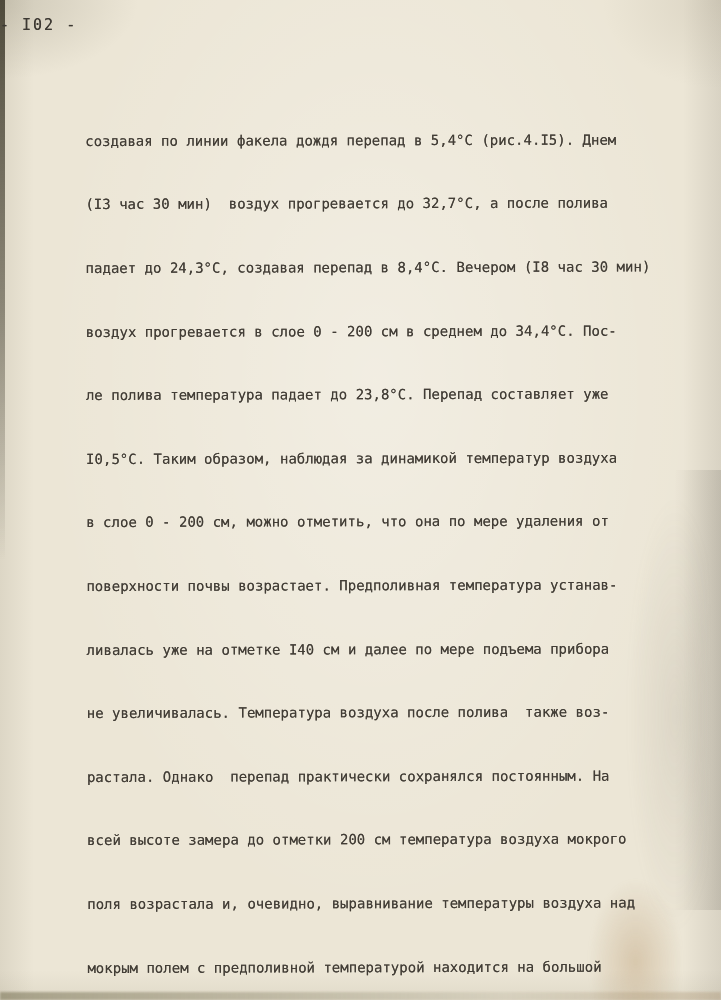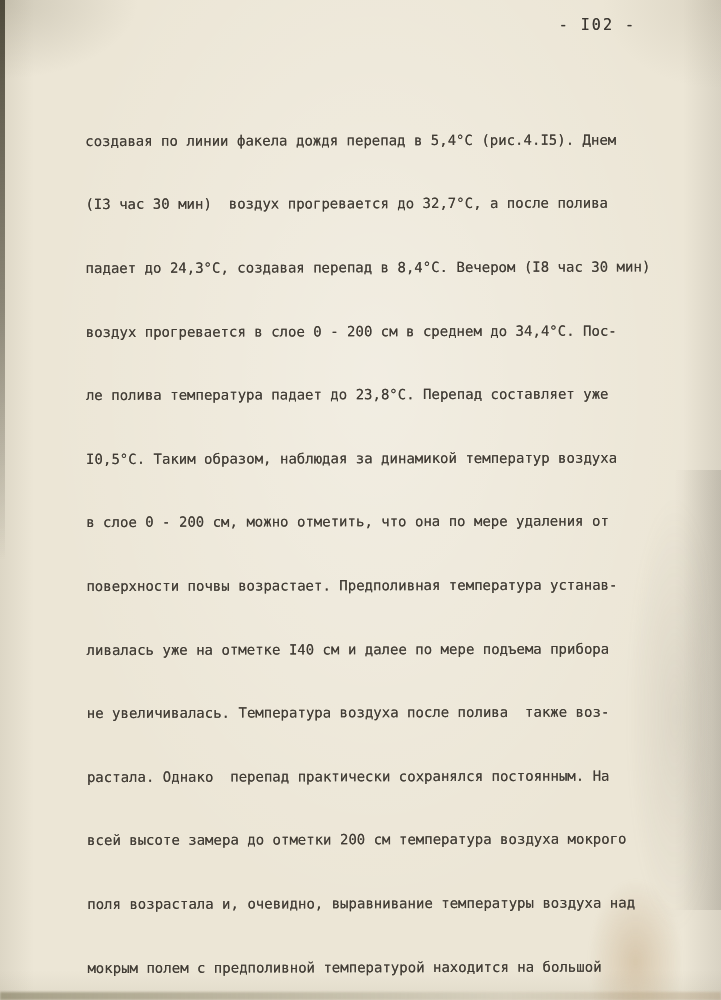--- a/index.html
+++ b/index.html
@@ -48,21 +48,21 @@
     background: linear-gradient(90deg,
       rgba(118,112,82,0.55) 0%,
       rgba(118,112,82,0.30) 40%,
       rgba(118,112,82,0.10) 70%,
       rgba(158,128,88,0.28) 100%);
     filter: blur(1px);
   }
   .page-number {
     position: absolute;
     top: 16px; left: 0; right: 85px;
-    text-align: right;
+    text-align: left;
     font-size: 15px;
     letter-spacing: 2px;
     color: #3c3832;
     text-shadow: 0 0 0.6px rgba(58,53,46,0.8);
     white-space: pre;
   }
   .doc-body {
     position: absolute;
     left: 85px;
     top: 46px;

